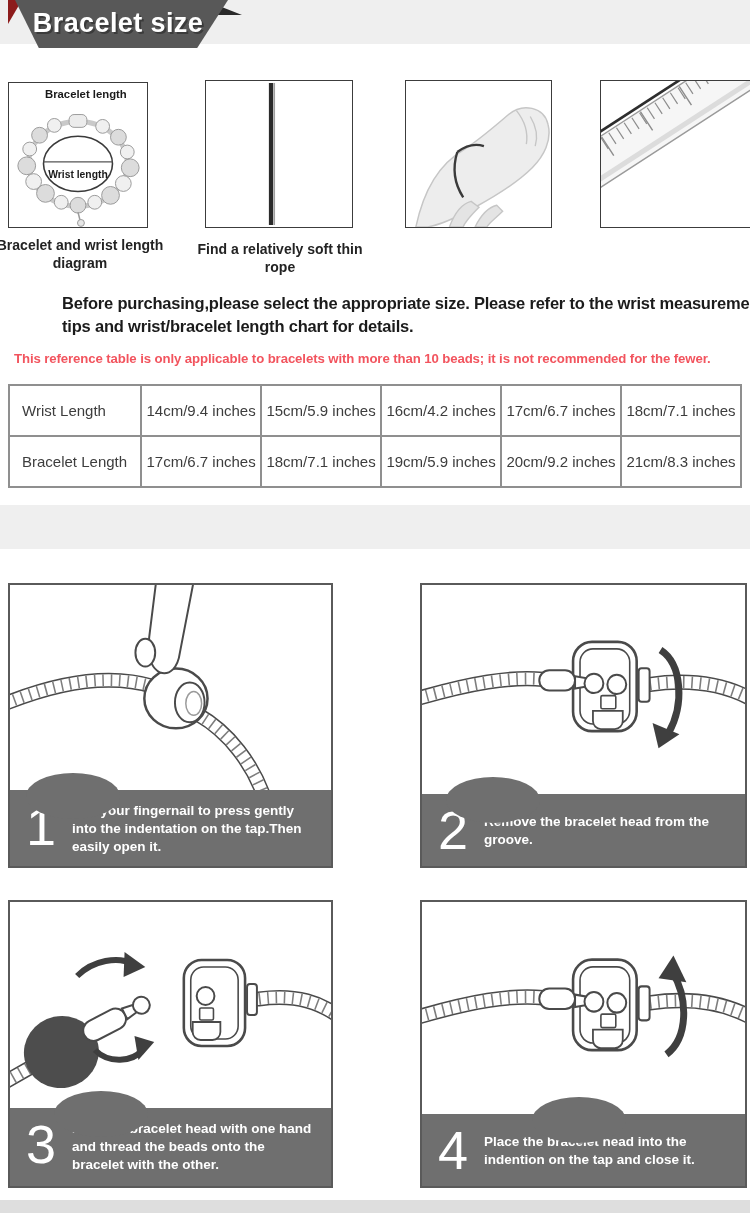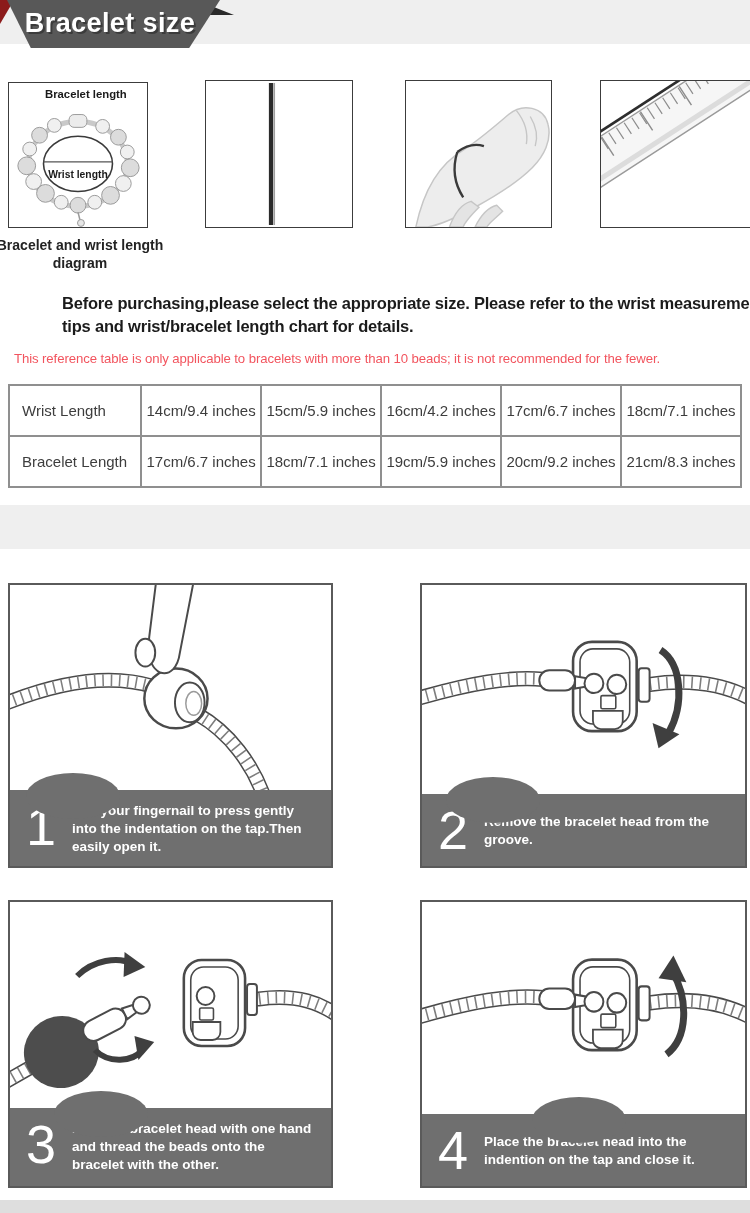--- a/index.html
+++ b/index.html
@@ -3,40 +3,40 @@
 <meta charset="utf-8">
 <style>
   html,body{margin:0;padding:0;background:#fff;}
   #page{position:relative;width:750px;height:1213px;overflow:hidden;background:#ffffff;
         font-family:"Liberation Sans","DejaVu Sans",sans-serif;}
 
   
   .strip{position:absolute;left:0;width:750px;height:44px;background:#efefef;}
 
   
-  .banner{position:absolute;left:0;width:244px;height:48px;padding-left:36px;}
+  .banner{position:absolute;left:8px;width:244px;height:48px;padding-left:36px;}
   .banner-red{position:absolute;left:0;top:0;width:14px;height:24px;background:#8c1b1b;
               clip-path:polygon(0 0,100% 0,0 100%);}
   .banner-tail{position:absolute;left:196px;top:0;width:38px;height:15px;background:#2a2a2a;
                clip-path:polygon(0 0,100% 100%,26% 100%);}
   .banner-body{position:absolute;left:0;top:0;width:220px;height:48px;background:#585858;
                clip-path:polygon(7px 0,100% 0,86% 100%,14% 100%);
                display:flex;align-items:center;justify-content:center;}
   .banner-label{color:#fff;font-size:27px;font-weight:700;letter-spacing:.4px;
                 text-shadow:2px 2px 0 rgba(25,25,25,.45);padding-bottom:2px;}
 
   
   .pbox{position:absolute;background:#fff;border:1.6px solid #3c3c3c;box-sizing:border-box;}
   .pcap{position:absolute;font-size:14px;font-weight:700;color:#232323;line-height:1.3;}
   .pcap.center{text-align:center;}
 
   
   .intro{position:absolute;left:14px;top:292px;width:726px;font-size:16.5px;font-weight:700;
          color:#1b1b1b;line-height:1.4;letter-spacing:-0.2px;margin-left:48px;}
-  .note{position:absolute;left:14px;top:351px;width:736px;font-size:13.2px;font-weight:400;
+  .note{position:absolute;left:14px;top:351px;width:736px;font-size:13.2px;font-weight:700;
         letter-spacing:-0.1px;}
 
   
   table.size-table{position:absolute;left:8px;top:384px;width:734px;border-collapse:collapse;
                    table-layout:fixed;background:#fff;}
   table.size-table td{border:2px solid #8f8f8f;height:47px;font-size:15px;color:#3d3d3d;
                       text-align:center;}
   table.size-table td.rowlabel{text-align:left;padding-left:12px;width:16%;}
 
   
@@ -103,20 +103,21 @@
     </svg>
   </div>
   <div class="pcap center" style="left:-5px;top:236px;width:170px">Bracelet and wrist length diagram</div>
 
   <div class="pbox" style="left:205px;top:80px;width:148px;height:148px">
     <svg viewBox="0 0 148 148">
       <line x1="66" y1="2" x2="66" y2="146" stroke="#2b2b2b" stroke-width="4.5"></line>
       <line x1="69.5" y1="2" x2="69.5" y2="146" stroke="#999" stroke-width="1"></line>
     </svg>
   </div>
+  <div class="pcap center" style="left:190px;top:240px;width:180px">Find a relatively soft thin rope</div>
 
   <div class="pbox" style="left:405px;top:80px;width:147px;height:148px">
     <svg viewBox="0 0 147 148">
       <path d="M10,148 C18,110 34,84 58,70 C74,60 92,44 104,34 C118,22 140,26 144,44
                C148,60 140,76 128,88 C112,104 92,116 70,128 C52,138 34,146 22,148 Z" fill="#ededed" stroke="#c6c6c6" stroke-width="1.5"></path>
       <path d="M112,30 C120,40 124,52 122,64" fill="none" stroke="#c6c6c6" stroke-width="1.4"></path>
       <path d="M126,36 C132,46 134,56 131,66" fill="none" stroke="#c6c6c6" stroke-width="1.4"></path>
       <path d="M52,72 C60,66 70,63 79,66" fill="none" stroke="#3a3a3a" stroke-width="2.4"></path>
       <path d="M52,72 C47,88 49,104 58,118" fill="none" stroke="#3a3a3a" stroke-width="2.4"></path>
       <path d="M44,148 C50,132 58,124 66,122 L74,128 C66,136 60,142 58,148 Z" fill="#e4e4e4" stroke="#c6c6c6" stroke-width="1.4"></path>

